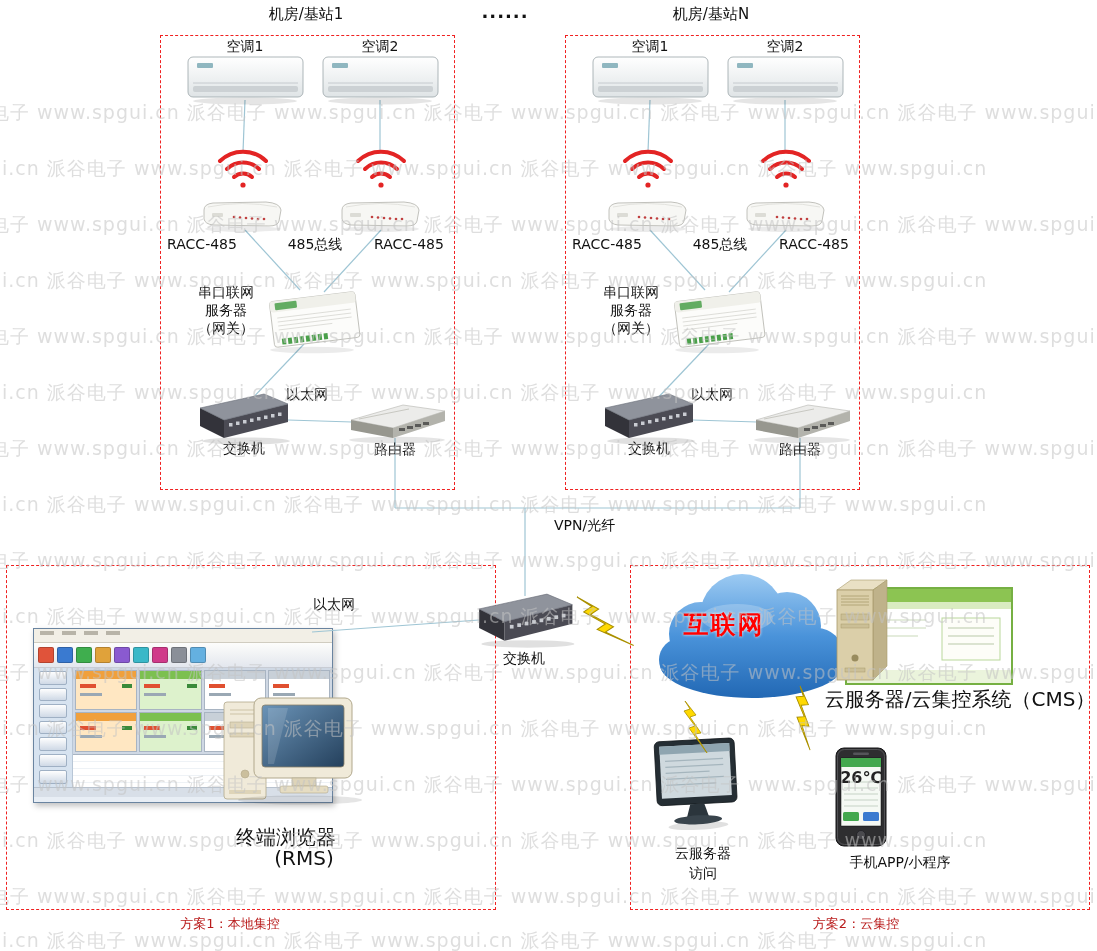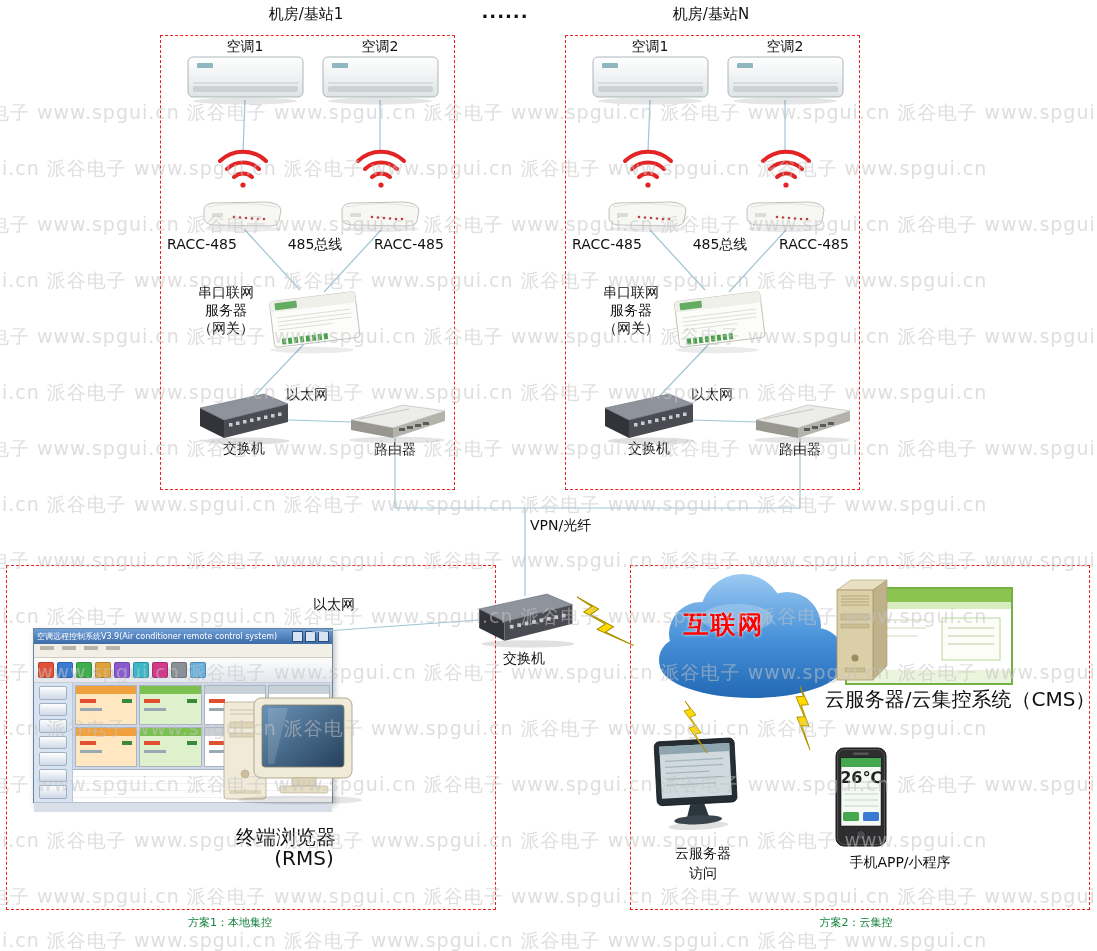--- a/index.html
+++ b/index.html
@@ -11,24 +11,24 @@
   .box-room1{left:160px;top:35px;width:293px;height:453px;}
   .box-room2{left:565px;top:35px;width:293px;height:453px;}
   .box-plan1{left:6px;top:565px;width:488px;height:343px;}
   .box-plan2{left:630px;top:565px;width:458px;height:343px;}
 
   
   svg.art{position:absolute;left:0;top:0;z-index:3;pointer-events:none;}
 
   
   .lbl{position:absolute;transform:translateX(-50%);font-size:14px;color:#111;white-space:nowrap;z-index:4;}
-  .lbl-left{position:absolute;font-size:14px;color:#111;white-space:nowrap;z-index:4;}
+  .lbl-left{position:absolute;font-size:14px;color:#111;white-space:nowrap;z-index:4;margin-left:24px;}
   .title{font-size:15px;}
   .dots{font-size:18px;font-weight:bold;letter-spacing:1px;}
-  .caption{font-size:11px;color:#15803d;}
+  .caption{font-size:13px;color:#b91c1c;}
   .internet{font-size:25px;font-weight:bold;color:#ff0000;letter-spacing:2px;text-shadow:0 0 3px #fff;}
   .fs15{font-size:20px;}
   .phone-temp{font-size:16px;font-weight:bold;color:#222;}
 
   
   .wm-layer{position:absolute;inset:0;z-index:6;pointer-events:none;overflow:hidden;}
   .wm{position:absolute;left:-50px;white-space:nowrap;font-size:19px;color:#c4c4c4;opacity:.55;letter-spacing:1px;}
   .wm.s{margin-left:-140px;}
 
   
@@ -63,26 +63,20 @@
 <body>
 
 <div class="canvas">
 
   <div class="bbox box-room1"></div>
   <div class="bbox box-room2"></div>
   <div class="bbox box-plan1"></div>
   <div class="bbox box-plan2"></div>
 
   <div class="rms">
-    <div class="rms-title">
-      <span class="tt">空调远程控制系统V3.9(Air conditioner remote control system)</span>
-      <span class="winbtn"></span>
-      <span class="winbtn"></span>
-      <span class="winbtn"></span>
-    </div>
     <div class="rms-menu">
         <i></i>
         <i></i>
         <i></i>
         <i></i>
       </div>
     <div class="rms-toolbar">
       <span class="chip c1"></span>
       <span class="chip c2"></span>
       <span class="chip c3"></span>

